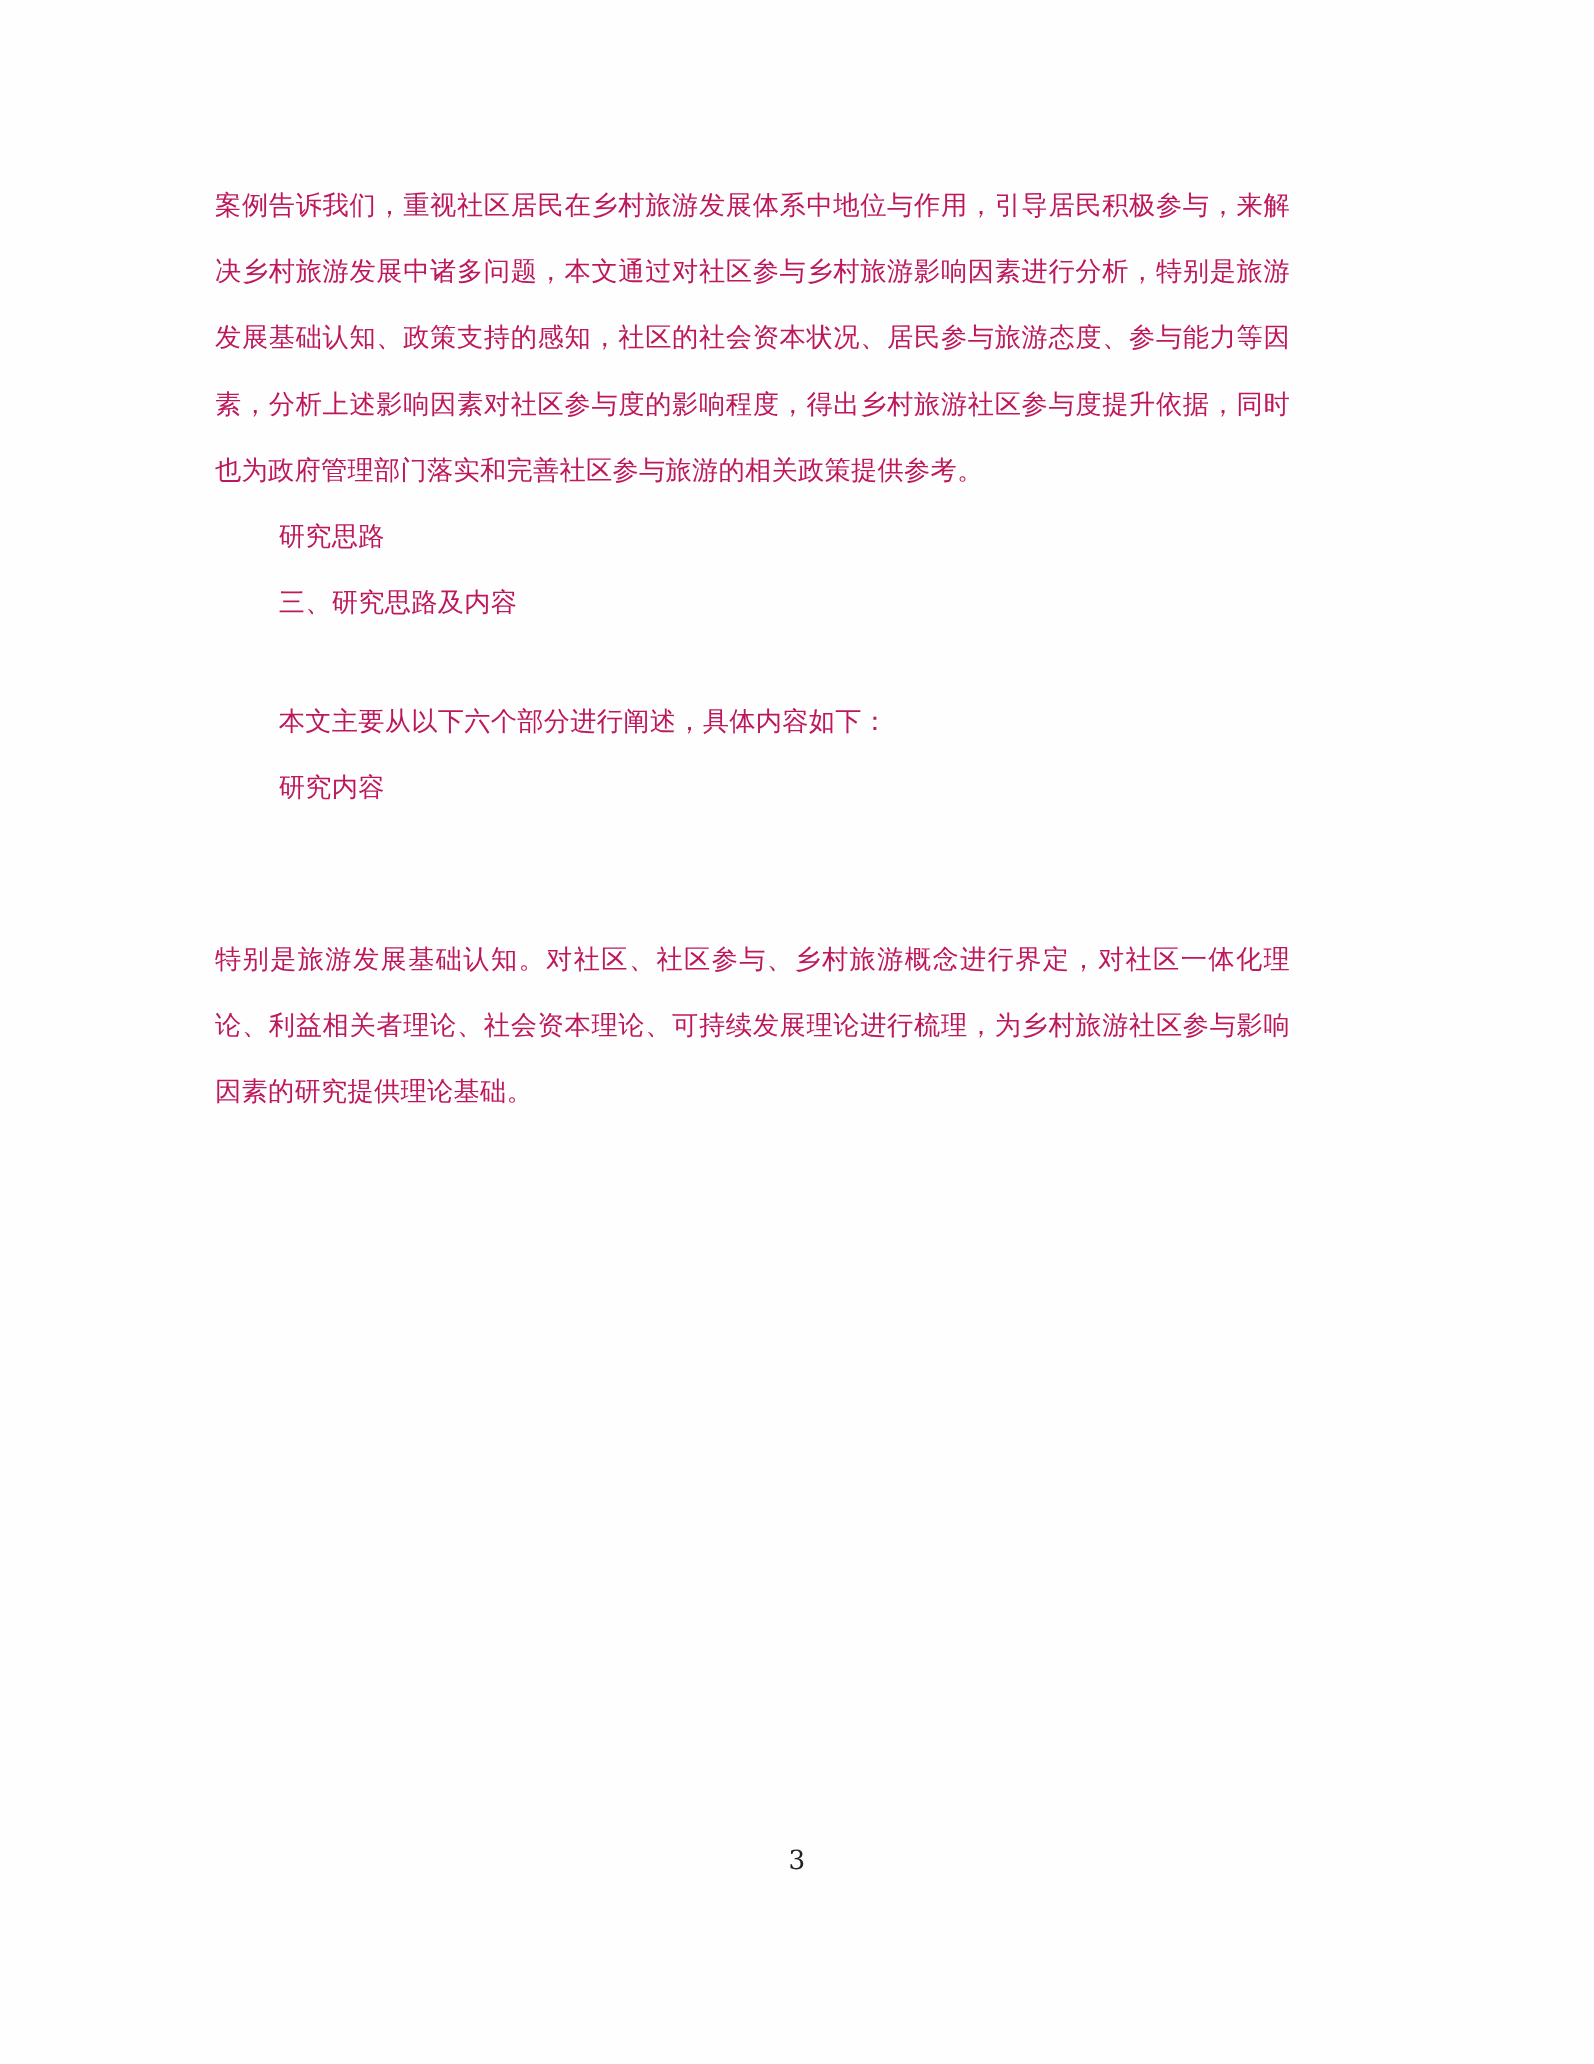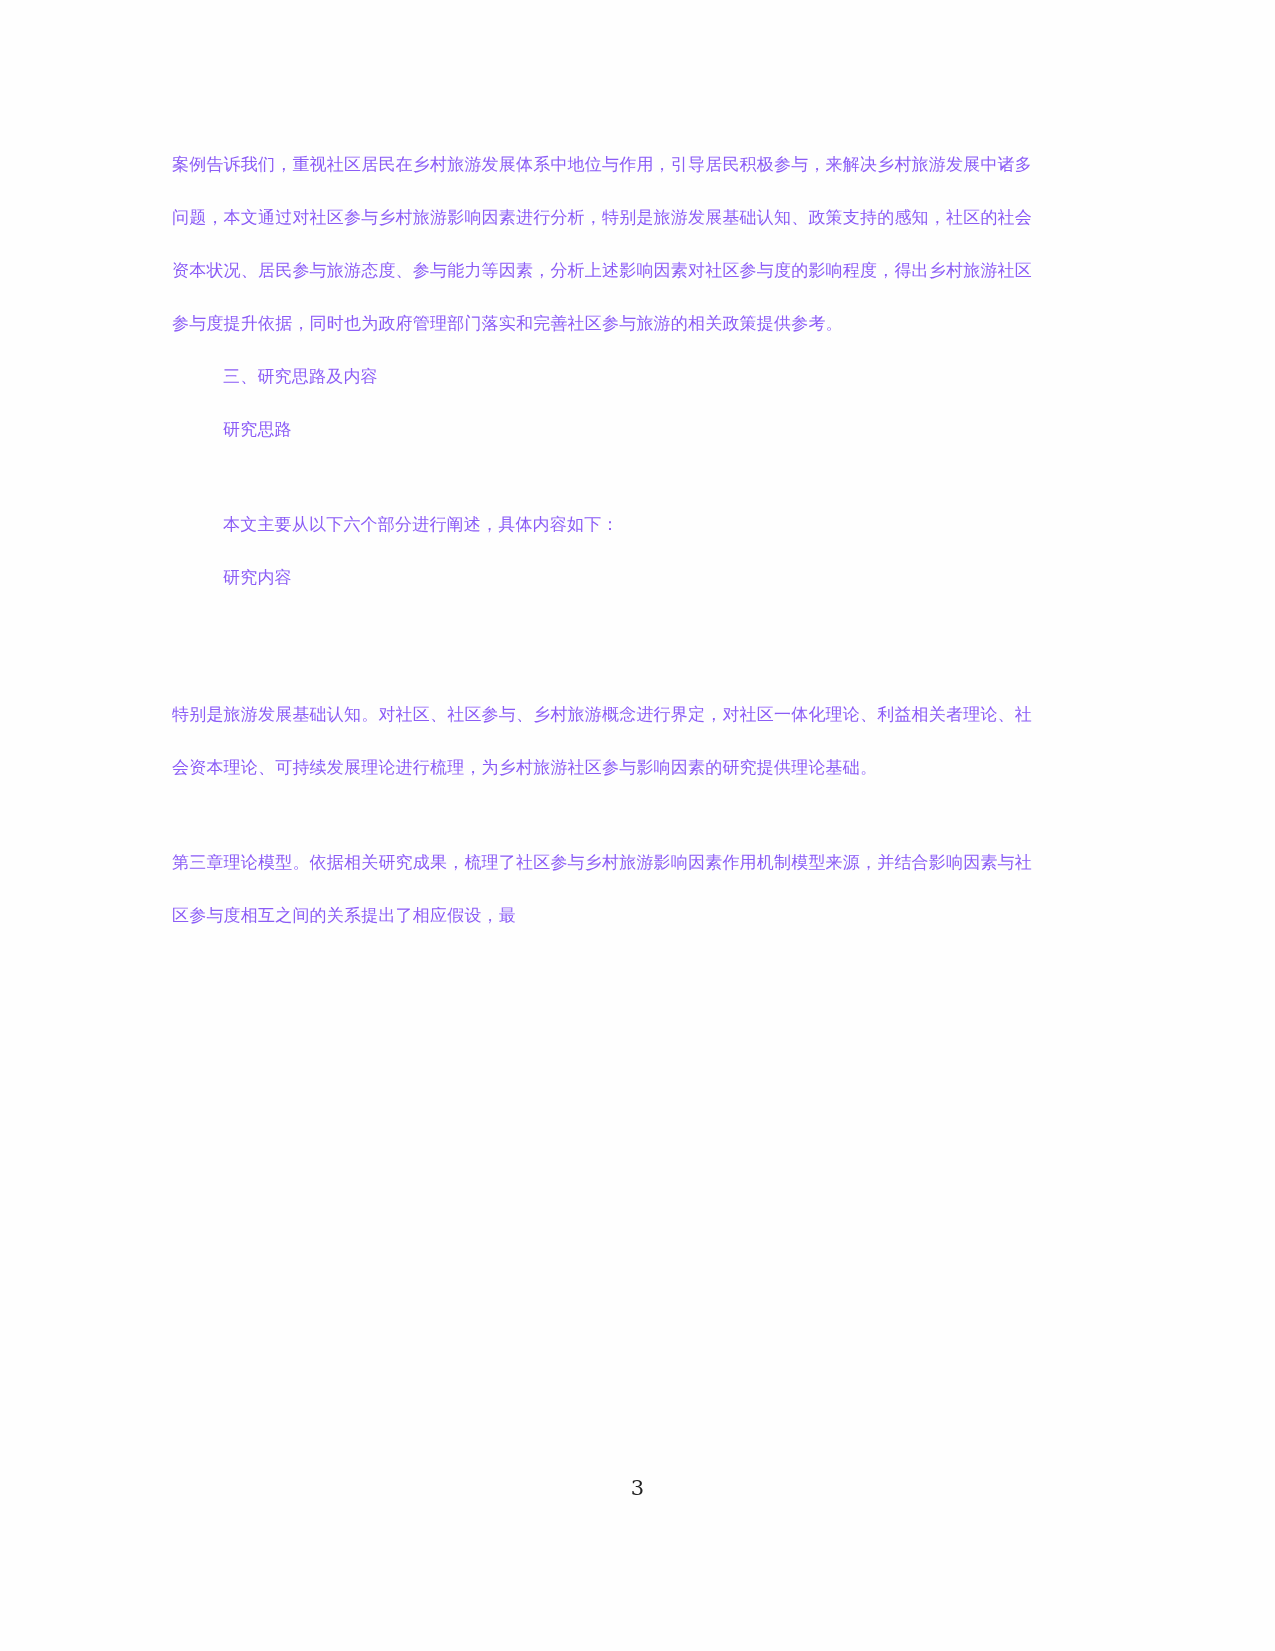--- a/index.html
+++ b/index.html
@@ -25,26 +25,26 @@
     box-sizing: border-box;
   }
   .content {
     position: absolute;
     left: 172px;
     top: 138px;
     width: 860px;
   }
   p.para {
     margin: 0 0 0 0;
-    font-size: 17px;
+    font-size: 21px;
     line-height: 53px;
     text-align: justify;
     text-justify: inter-ideograph;
     letter-spacing: 0.2px;
-    color: #8b5cf6;
+    color: #be185d;
   }
   p.indent {
     text-indent: 51px;
   }
   .gap-med {
     height: 42px;
   }
   .page-number {
     position: absolute;
     left: 0;
@@ -57,38 +57,37 @@
   }
 </style>
 </head>
 <body>
 
 <div class="page">
   <div class="content">
 
     <p class="para">案例告诉我们，重视社区居民在乡村旅游发展体系中地位与作用，引导居民积极参与，来解决乡村旅游发展中诸多问题，本文通过对社区参与乡村旅游影响因素进行分析，特别是旅游发展基础认知、政策支持的感知，社区的社会资本状况、居民参与旅游态度、参与能力等因素，分析上述影响因素对社区参与度的影响程度，得出乡村旅游社区参与度提升依据，同时也为政府管理部门落实和完善社区参与旅游的相关政策提供参考。</p>
 
+    <p class="para indent">研究思路</p>
+
     <p class="para indent">三、研究思路及内容</p>
-
-    <p class="para indent">研究思路</p>
 
     <div class="gap-med"></div>
 
 
     <p class="para indent">本文主要从以下六个部分进行阐述，具体内容如下：</p>
 
     <p class="para indent">研究内容</p>
 
     <div class="gap-med"></div>
 
 
     <div class="gap-med"></div>
 
     <p class="para">特别是旅游发展基础认知。对社区、社区参与、乡村旅游概念进行界定，对社区一体化理论、利益相关者理论、社会资本理论、可持续发展理论进行梳理，为乡村旅游社区参与影响因素的研究提供理论基础。</p>
 
     <div class="gap-med"></div>
 
-    <p class="para">第三章理论模型。依据相关研究成果，梳理了社区参与乡村旅游影响因素作用机制模型来源，并结合影响因素与社区参与度相互之间的关系提出了相应假设，最</p>
 
   </div>
 
   <div class="page-number">3</div>
 </div>
 
 </body></html>

